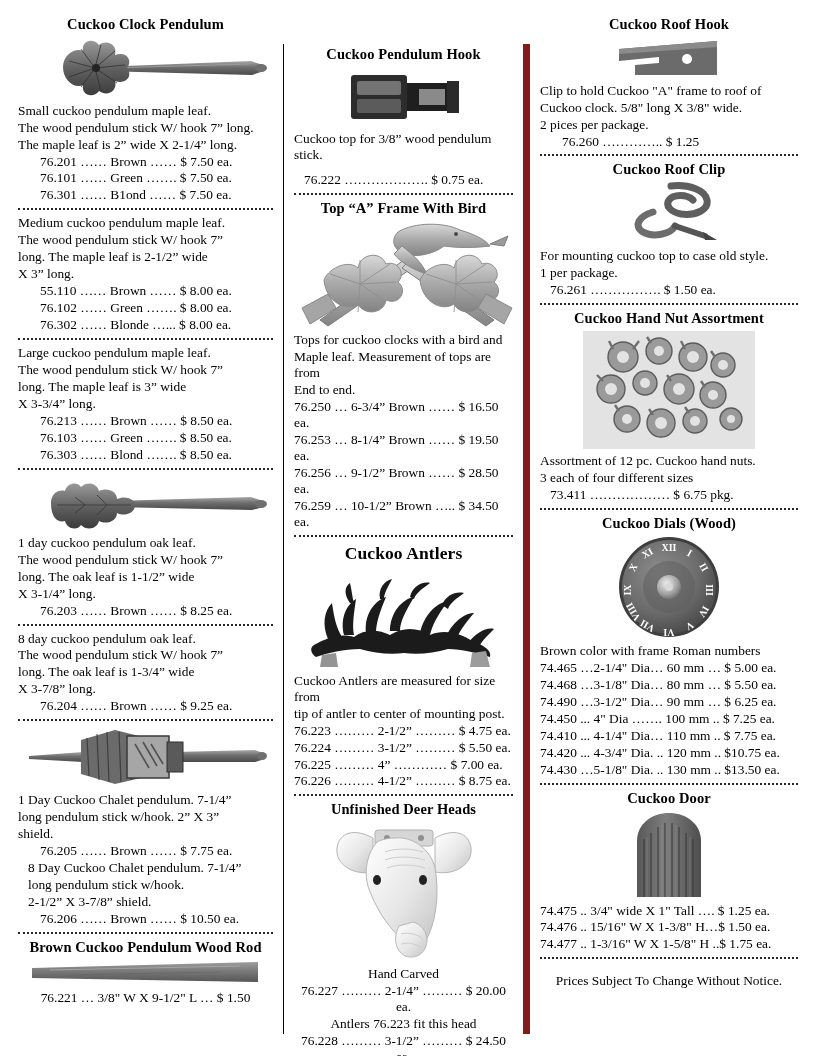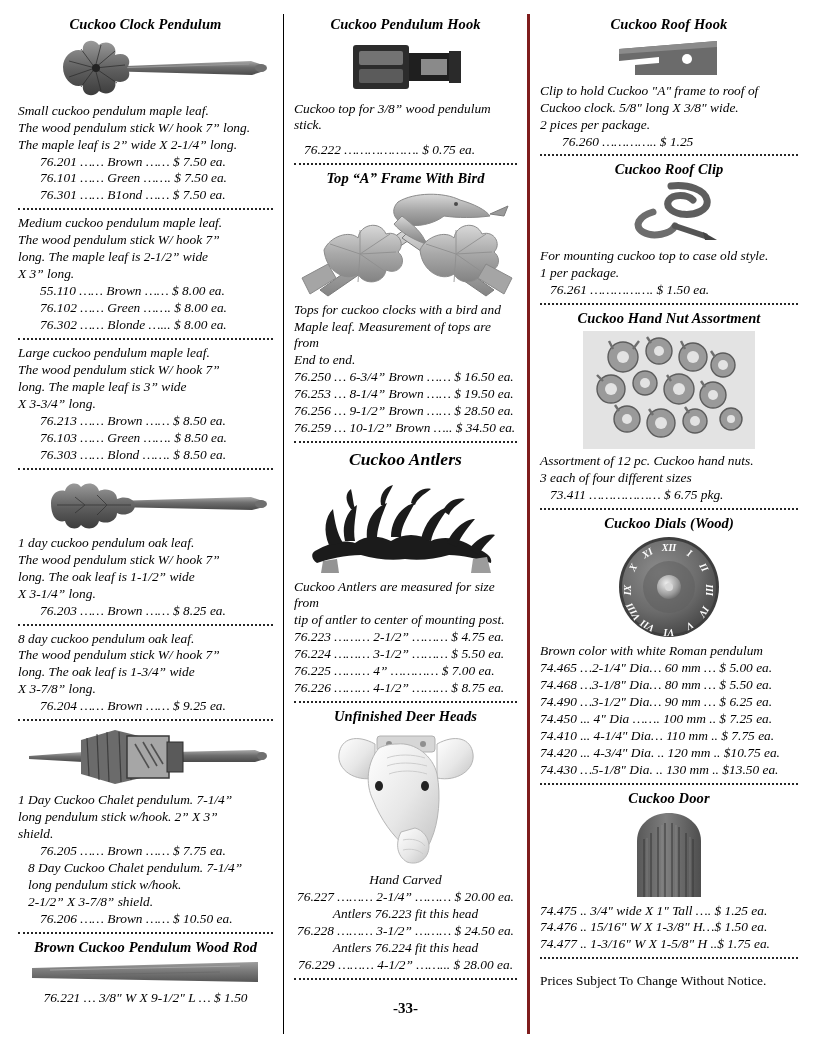--- a/index.html
+++ b/index.html
@@ -24,24 +24,24 @@
   .columns {
     display: flex;
     height: 1020px;
     align-items: stretch;
   }
   .col {
     box-sizing: border-box;
     position: relative;
   }
   .col-left   { width: 265px; padding-right: 10px; }
-  .col-mid    { width: 247px; padding: 0 10px; border-left: 1px solid #000; border-right: 3px solid #7f1d1d; }
+  .col-mid    { width: 247px; padding: 0 10px; border-left: 1px solid #000; border-right: 7px solid #7f1d1d; margin-top: 30px; }
   .col-right  { width: 268px; padding-left: 10px; }
 
-  .sec { margin: 0 0 2px 0; font-style: italic; }
+  .sec { margin: 0 0 2px 0; }
 
   h2.sec-title {
     font-size: 14.5px;
     font-weight: bold;
     text-align: center;
     margin: 2px 0 4px 0;
     letter-spacing: 0.1px;
     line-height: 1.15;
   }
   h2.sec-title.big {
@@ -75,21 +75,21 @@
   }
 
   .pagenum {
     text-align: center;
     font-size: 15px;
     font-weight: bold;
     margin-top: 20px;
   }
 
   .note {
-    text-align: left;
+    text-align: center;
     font-size: 13.4px;
     margin-top: 14px;
   }
 </style>
 </head>
 <body>
 
 <div class="page">
   <div class="columns">
 
@@ -518,21 +518,21 @@
               <text x="71" y="88" transform="rotate(150 71 88)">V</text>
               <text x="52" y="94" transform="rotate(180 52 94)">VI</text>
               <text x="32" y="88" transform="rotate(210 32 88)">VII</text>
               <text x="19" y="75" transform="rotate(240 19 75)">VIII</text>
               <text x="14" y="55" transform="rotate(270 14 55)">IX</text>
               <text x="19" y="34" transform="rotate(300 19 34)">X</text>
               <text x="32" y="21" transform="rotate(330 32 21)">XI</text>
             </g>
           </svg>
         </div>
-        <p class="txt"> Brown color  with white Roman pendulum</p>
+        <p class="txt"> Brown color  with frame Roman numbers</p>
         <p class="txt">74.465 …2-1/4" Dia… 60 mm … $ 5.00 ea.</p>
         <p class="txt">74.468 …3-1/8" Dia… 80 mm … $ 5.50 ea.</p>
         <p class="txt">74.490 …3-1/2" Dia… 90 mm … $ 6.25 ea.</p>
         <p class="txt">74.450 ... 4" Dia ……. 100 mm .. $ 7.25 ea.</p>
         <p class="txt">74.410 ... 4-1/4" Dia… 110 mm .. $ 7.75 ea.</p>
         <p class="txt">74.420 ... 4-3/4" Dia. .. 120 mm .. $10.75 ea.</p>
         <p class="txt">74.430 …5-1/8" Dia. .. 130 mm .. $13.50 ea.</p>
       </div>
       <hr class="rule">
 

